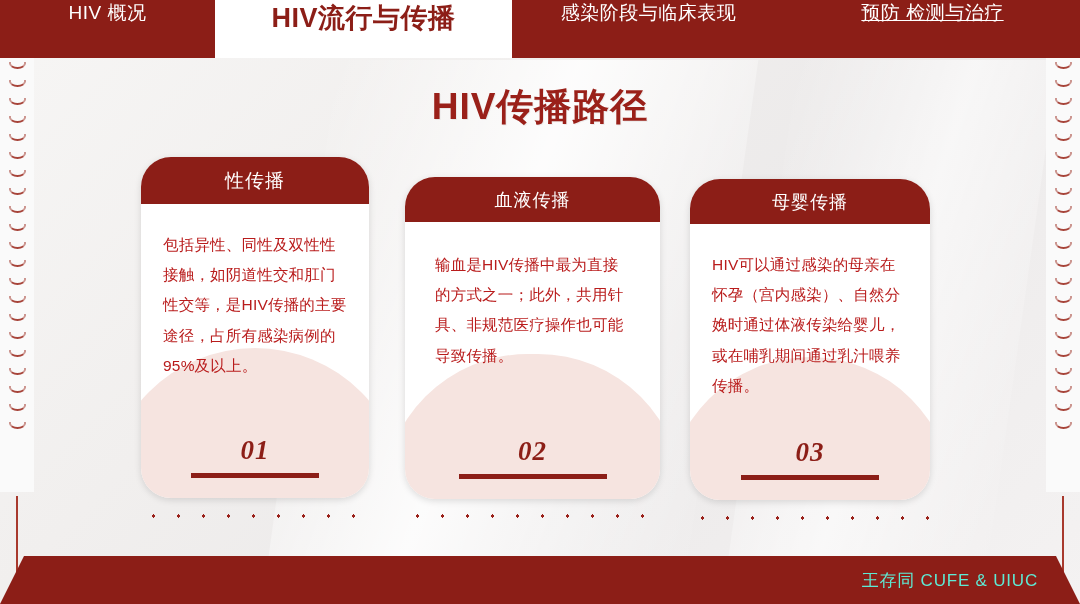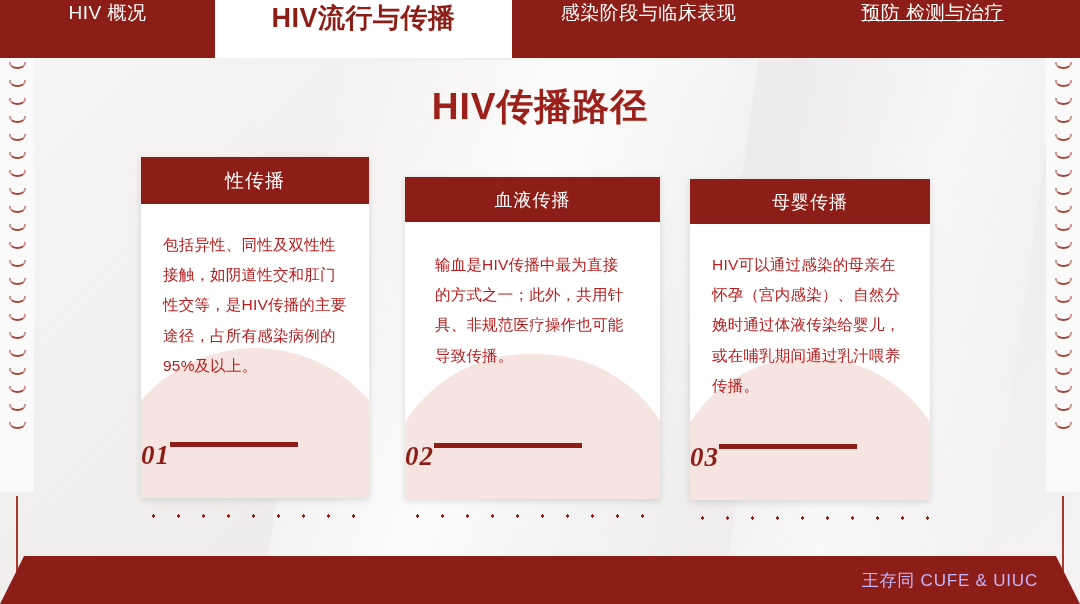--- a/index.html
+++ b/index.html
@@ -102,20 +102,21 @@
   }
 
   
   .cards { position: absolute; left: 0; top: 0; width: 1080px; height: 604px; z-index: 4; }
 
   .card {
     position: absolute;
     background: #ffffff;
     box-shadow: 0 2px 7px rgba(0,0,0,.13);
     overflow: hidden;
+    border-radius: 30px;
   }
   .card.c0 { left: 141px; top: 157px; width: 228px; height: 341px; }
   .card.c1 { left: 405px; top: 177px; width: 255px; height: 322px; }
   .card.c2 { left: 690px; top: 179px; width: 240px; height: 321px; }
 
   .card-head {
     height: 47px;
     background: #8c1e17;
     color: #ffffff;
     display: flex; align-items: center; justify-content: center;
@@ -148,21 +149,21 @@
     color: #b91c1c;
     letter-spacing: .2px;
     z-index: 2;
   }
   .card.c1 .card-text { padding: 28px 30px 0 30px; }
   .card.c2 .card-text { padding: 26px 22px 0 22px; }
 
   .card-foot {
     position: absolute; bottom: 20px; left: 0; width: 100%;
     z-index: 2;
-    display: flex; flex-direction: row; align-items: flex-start;
+    display: flex; flex-direction: column; align-items: center;
   }
   .card-num {
     font-family: "Liberation Serif", "DejaVu Serif", serif;
     font-style: italic;
     font-weight: bold;
     font-size: 27px;
     color: #8c1e17;
     letter-spacing: 1px;
     line-height: 1;
     margin-bottom: 9px;
@@ -190,21 +191,21 @@
   
   .footer {
     position: absolute; left: 0; bottom: 0;
     width: 1080px; height: 48px;
     background: #8c1e17;
     clip-path: polygon(24px 0, 1056px 0, 1080px 48px, 0 48px);
     z-index: 7;
     display: flex; align-items: center; justify-content: flex-end;
   }
   .footer-text {
-    color: #c4b5fd;
+    color: #5eead4;
     font-size: 17px;
     letter-spacing: .8px;
     padding-right: 42px;
     white-space: nowrap;
   }
 </style>
 </head>
 <body>
 
 <div class="bg-sheen-a"></div>

